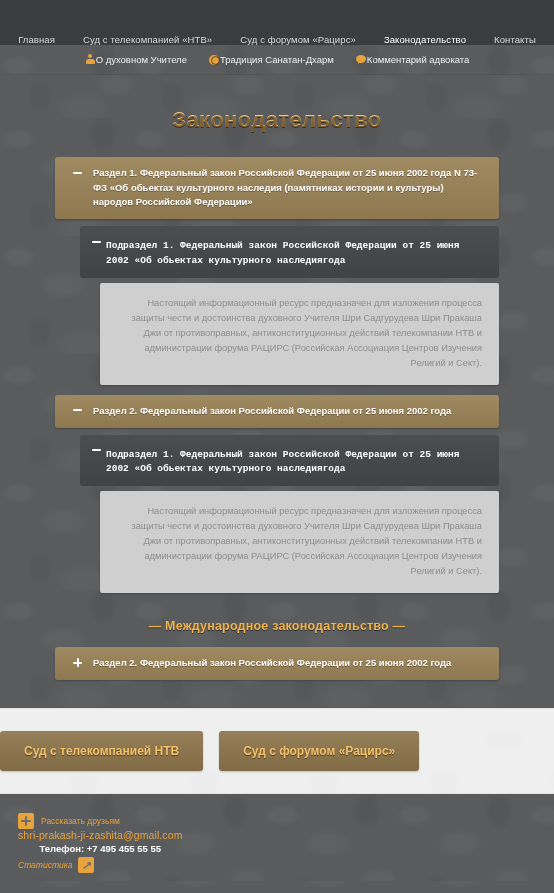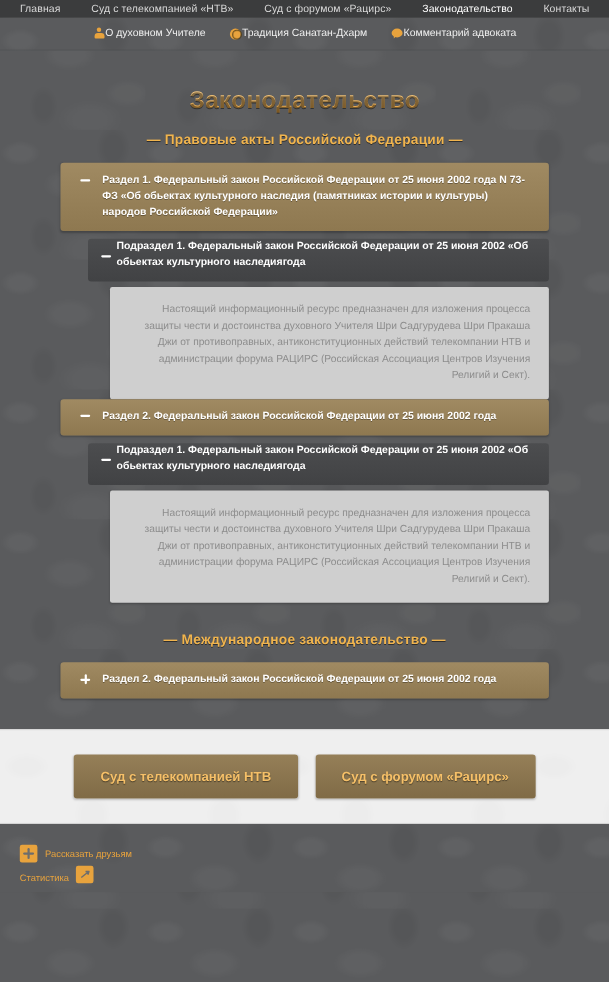--- a/index.html
+++ b/index.html
@@ -21,24 +21,24 @@
       radial-gradient(ellipse 34px 20px at 48% 42%, rgba(255,255,255,.03) 40%, rgba(255,255,255,0) 72%),
       radial-gradient(ellipse 22px 30px at 78% 14%, rgba(0,0,0,.05) 40%, rgba(0,0,0,0) 70%),
       radial-gradient(ellipse 30px 18px at 88% 72%, rgba(255,255,255,.028) 40%, rgba(255,255,255,0) 70%),
       radial-gradient(ellipse 18px 26px at 30% 82%, rgba(0,0,0,.045) 40%, rgba(0,0,0,0) 72%),
       radial-gradient(ellipse 40px 24px at 62% 92%, rgba(255,255,255,.022) 40%, rgba(255,255,255,0) 74%);
     background-size:132px 118px,132px 118px,132px 118px,132px 118px,132px 118px,132px 118px;
   }
 
   
   .topnav {
-    height:16px;
+    height:45px;
     background:#3b3c3d;
     display:flex;
-    align-items:center;
+    align-items:flex-end;
     justify-content:center;
     gap:0px;
     position:relative;
     z-index:5;
   }
   .topnav a {
     color:#d9d9d9;
     font-size:9.5px;
     text-decoration:none;
     padding:0 14px;
@@ -129,40 +129,42 @@
     letter-spacing:.2px;
     text-shadow:0 1px 0 rgba(0,0,0,.5);
   }
 
   
   .content { padding:0 55px; position:relative; z-index:3; }
 
   .acc-l1 {
     background:linear-gradient(#a08a62,#8e7850);
     border-radius:3px;
+    margin-top:10px;
     padding:9px 14px 9px 38px;
     position:relative;
     cursor:pointer;
     box-shadow:0 1px 2px rgba(0,0,0,.25);
   }
   .acc-l1 .txt {
     font-size:9.5px;
     font-weight:bold;
     color:#ffffff;
     line-height:1.55;
     text-shadow:0 1px 0 rgba(0,0,0,.3);
   }
 
   .acc-l2 {
     background:linear-gradient(#4c4d4f,#414244);
     border-radius:3px;
     margin:7px 0 0 25px;
-    padding:0 14px 9px 26px;
+    padding:13px 14px 9px 26px;
     position:relative;
     cursor:pointer;
+    font-family:Liberation Mono, monospace;
   }
   .acc-l2 .txt {
     font-size:9.5px;
     font-weight:bold;
     color:#ffffff;
     line-height:1.55;
   }
 
   .sign {
     position:absolute;
@@ -198,21 +200,21 @@
   
   .cta-band {
     margin-top:28px;
     background:#efefef;
     background-image:
       radial-gradient(ellipse 30px 18px at 20% 30%, rgba(0,0,0,.012) 40%, rgba(0,0,0,0) 70%),
       radial-gradient(ellipse 24px 30px at 70% 70%, rgba(0,0,0,.012) 40%, rgba(0,0,0,0) 70%);
     background-size:120px 110px,120px 110px;
     padding:22px 0;
     display:flex;
-    justify-content:center;
+    justify-content:flex-start;
     gap:16px;
     border-top:1px solid #e3e3e3;
     border-bottom:1px solid #e3e3e3;
     position:relative;
     z-index:3;
   }
   .cta {
     background:linear-gradient(#957f58,#806b46);
     border-radius:3px;
     padding:13px 24px;
@@ -267,21 +269,21 @@
     display:block;
     letter-spacing:.1px;
   }
   .contact .phone {
     color:#ffffff;
     font-size:9.5px;
     font-weight:bold;
     margin-top:2px;
   }
 
-  .stats { display:flex; align-items:flex-end; gap:6px; text-decoration:none; padding-top:3px; }
+  .stats { display:flex; align-items:center; gap:6px; text-decoration:none; padding-top:3px;font-style:italic; }
   .stats span { color:#e8a33d; font-size:8.5px; white-space:nowrap; }
   .stats .box {
     width:16px; height:16px;
     background:#e8a33d;
     border-radius:2px;
     position:relative;
     flex:0 0 auto;
   }
   .stats .box::before {
     content:"↗";
@@ -312,21 +314,20 @@
     <span>Традиция Санатан-Дхарм</span>
   </a>
   <a class="item" href="#">
     <i class="ic ic-comment"></i>
     <span>Комментарий адвоката</span>
   </a>
 </nav>
 
 <header class="hero">
   <h1 class="page-title">Законодательство</h1>
-  <h2 class="section-head">— Правовые акты Российской Федерации —</h2>
 </header>
 
 <main class="content">
 
   <div class="acc-l1">
     <i class="sign minus"></i>
     <div class="txt">Раздел 1. Федеральный закон Российской Федерации от 25 июня 2002 года N 73-ФЗ «Об обьектах культурного наследия (памятниках истории и культуры) народов Российской Федерации»</div>
   </div>
 
   <div class="acc-l2">
@@ -364,20 +365,24 @@
   <a class="cta" href="#">Суд с форумом «Рацирс»</a>
 </section>
 
 <footer class="footer tex">
   <div class="footer-row">
     <a class="share" href="#">
       <i class="box"></i>
       <span>Рассказать друзьям</span>
     </a>
 
+    <div class="contact">
+      <a class="mail" href="#">shri-prakash-ji-zashita@gmail.com</a>
+      <div class="phone">Телефон: +7 495 455 55 55</div>
+    </div>
 
     <a class="stats" href="#">
       <span>Статистика</span>
       <i class="box"></i>
     </a>
   </div>
 
 </footer>
 
 </body></html>

